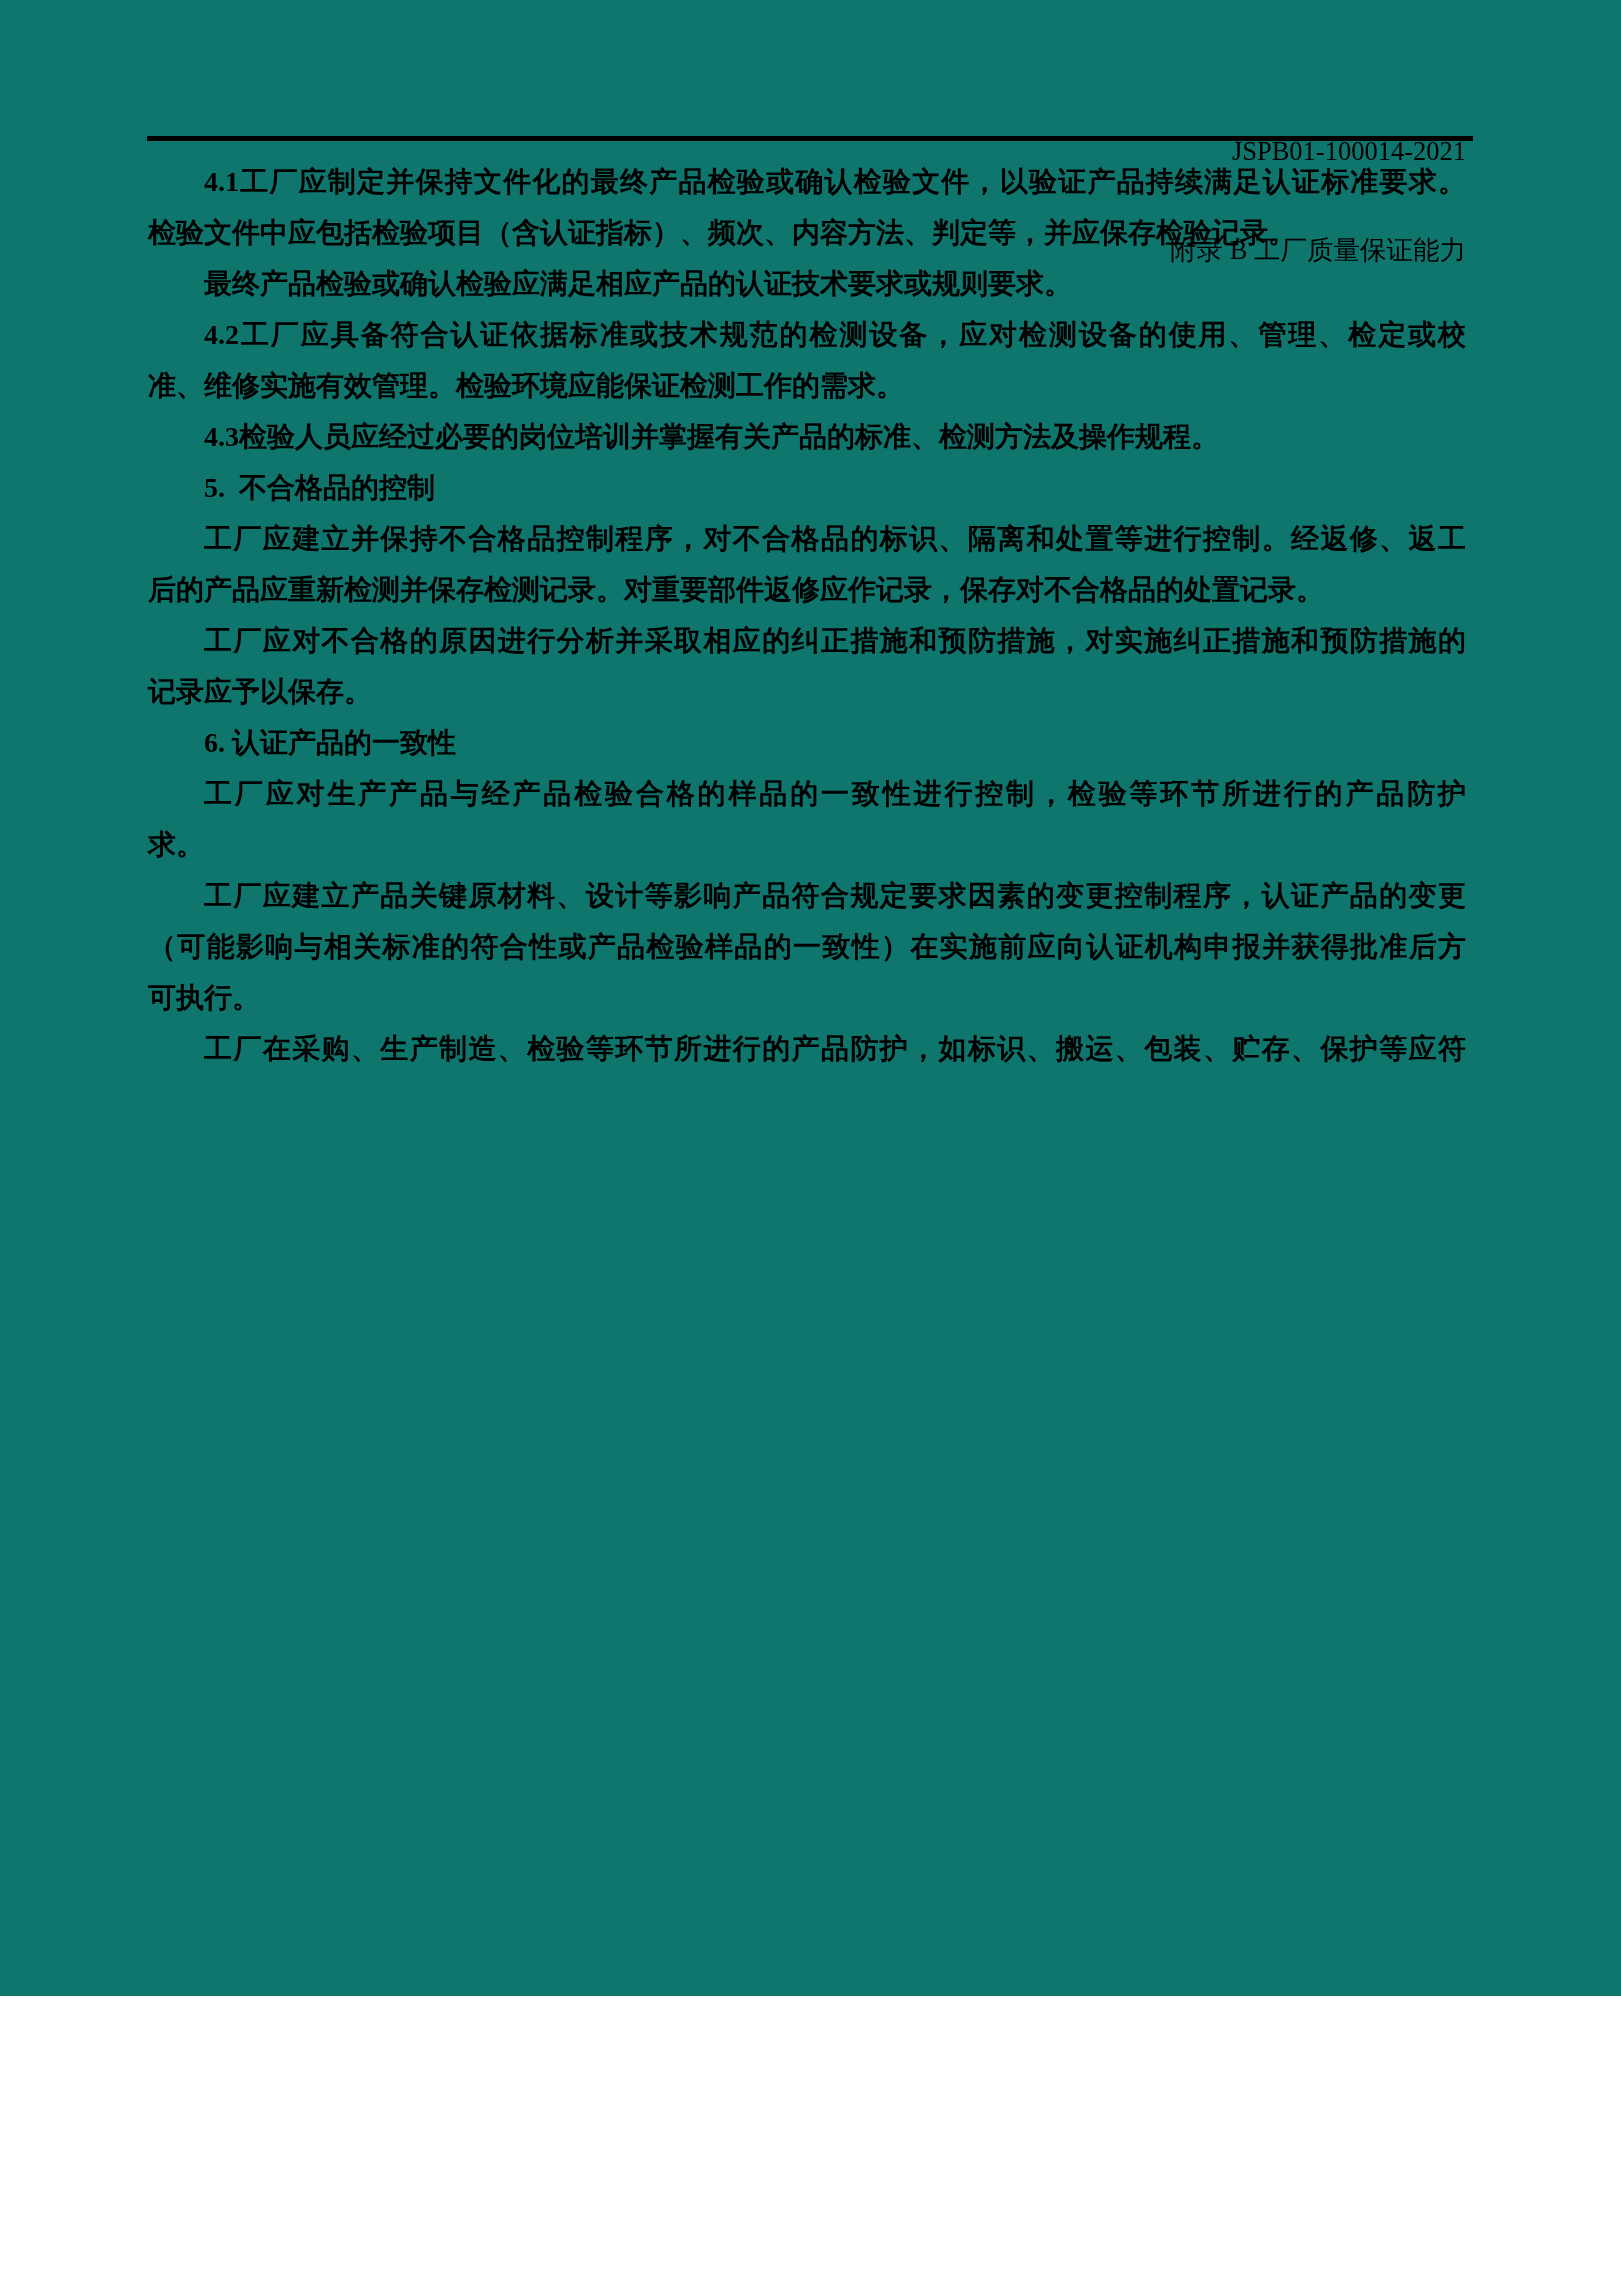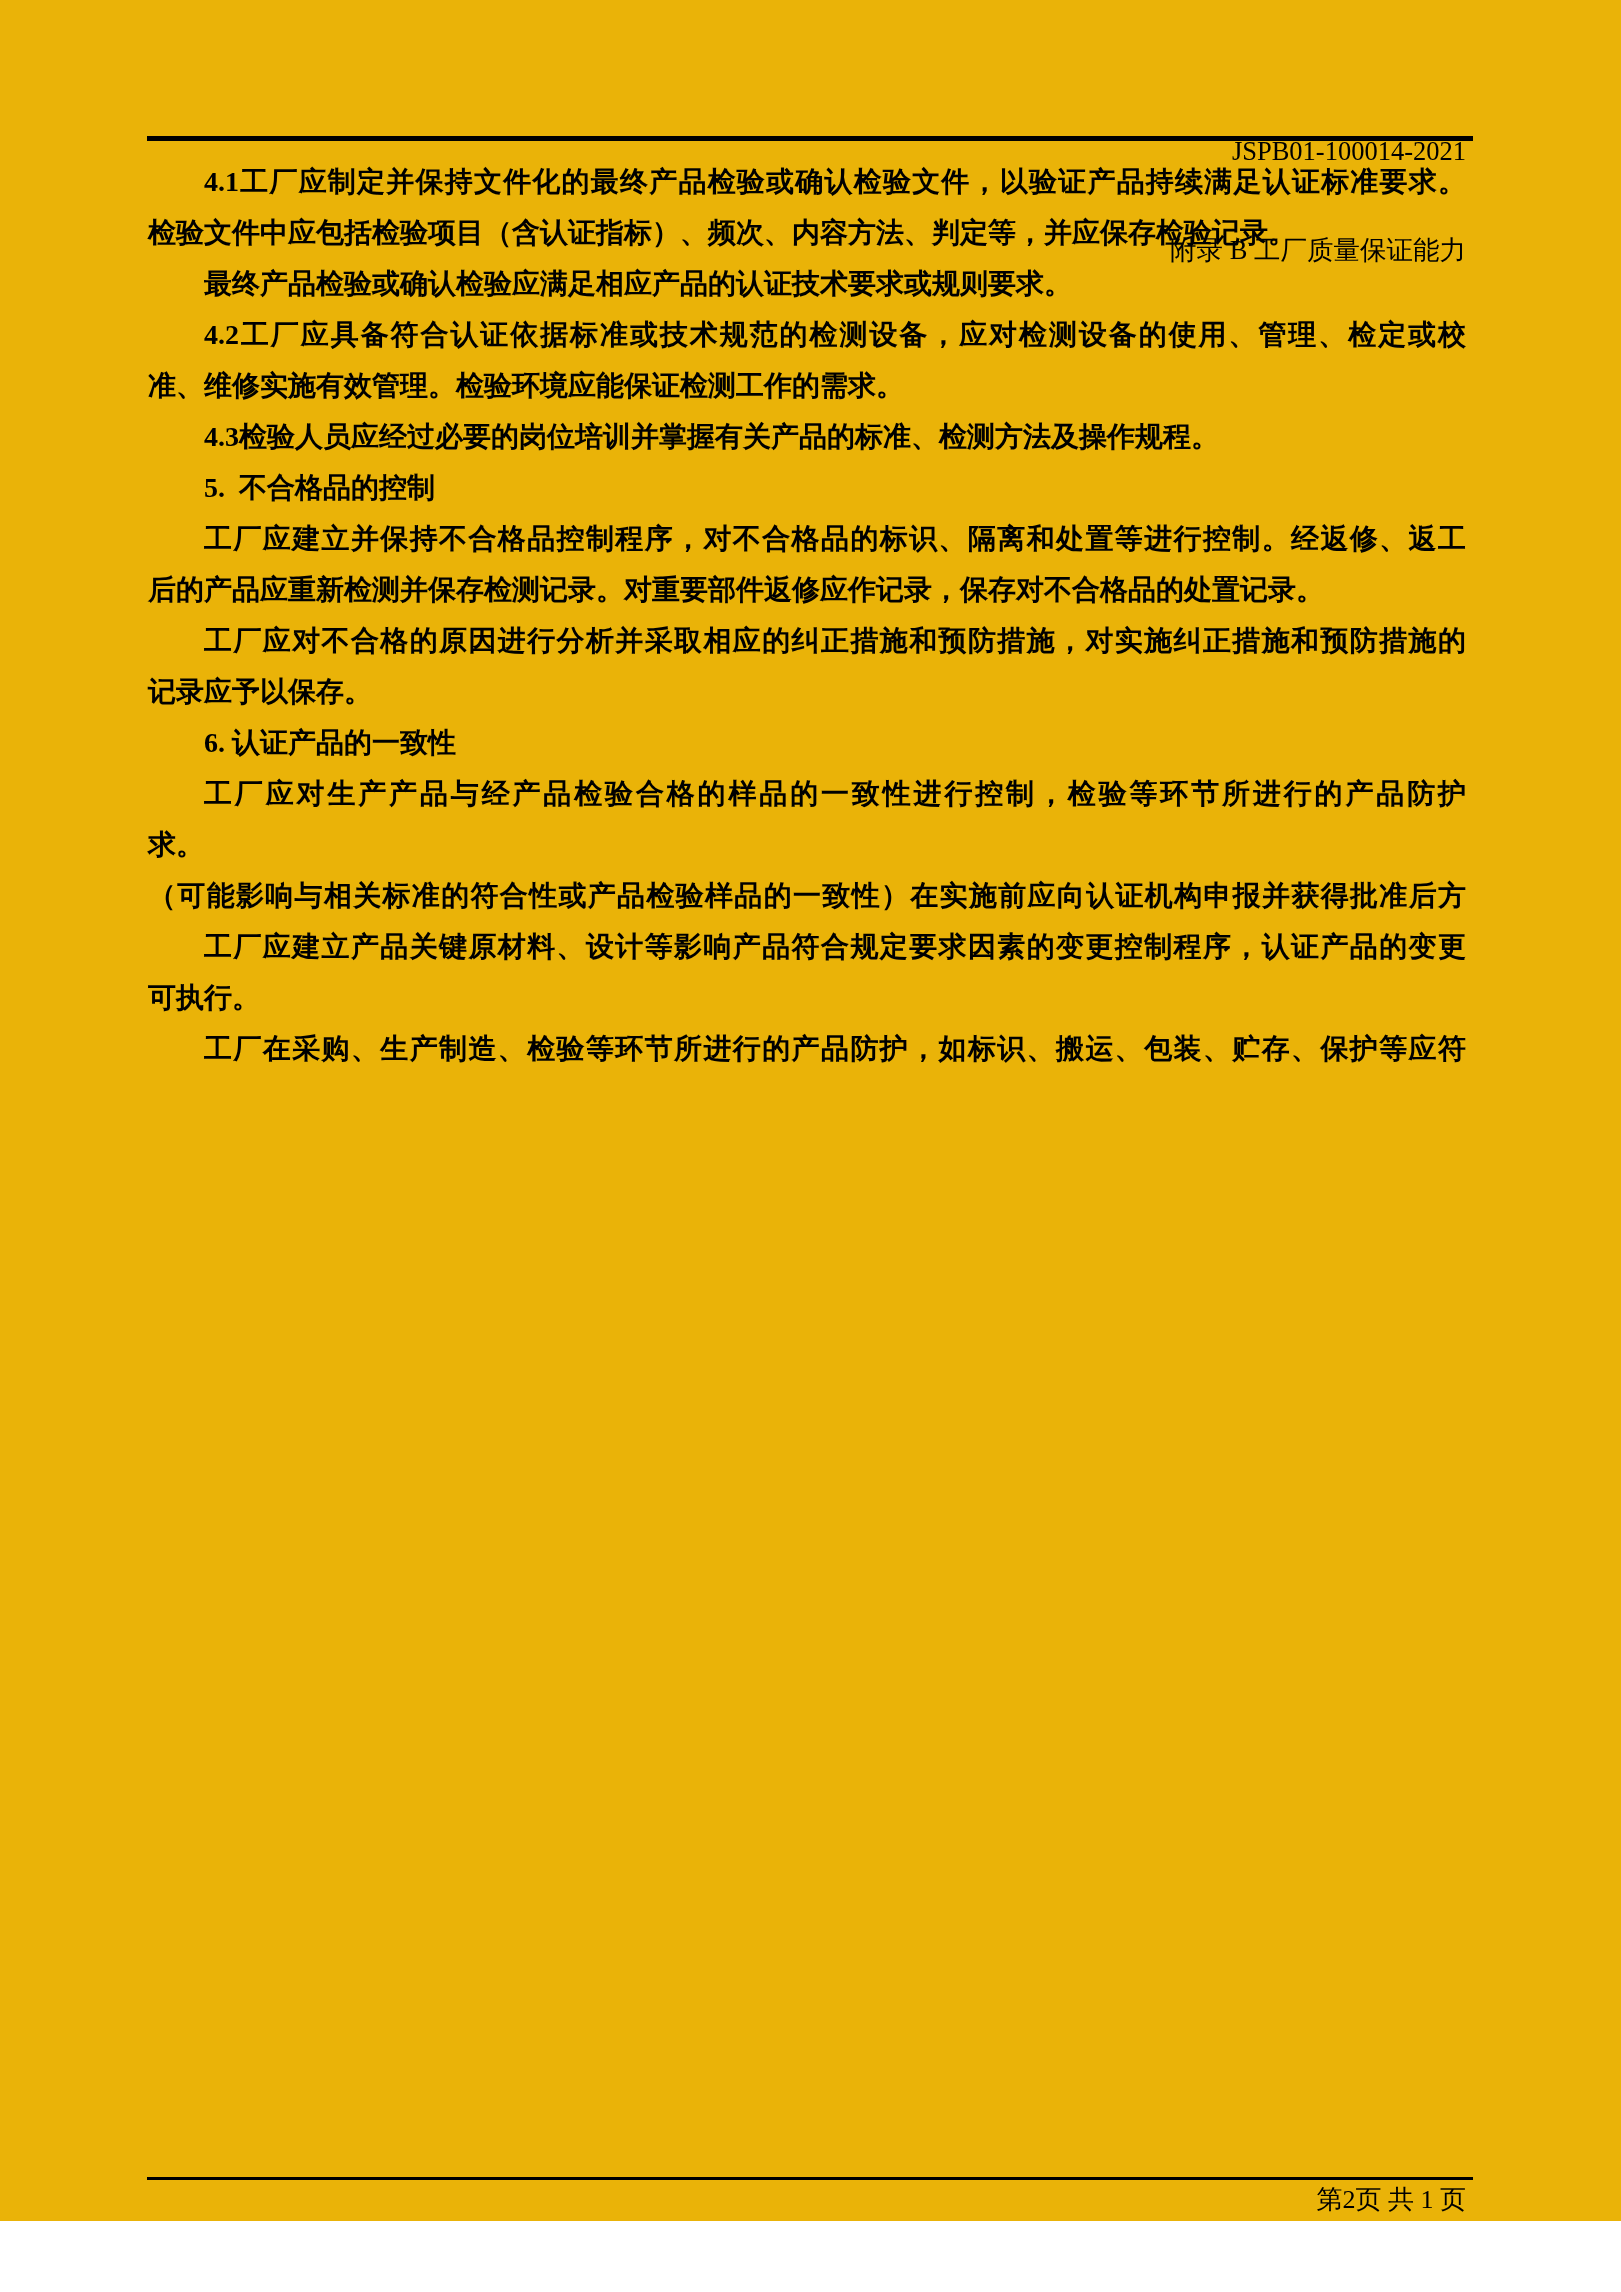--- a/index.html
+++ b/index.html
@@ -3,22 +3,22 @@
 <meta charset="utf-8">
 <style>
   html, body {
     margin: 0;
     padding: 0;
     background: #ffffff;
   }
   .page {
     position: relative;
     width: 1621px;
-    height: 2221px;
-    background: #eab308;
+    height: 1996px;
+    background: #0f766e;
     color: #000000;
     font-family: "Liberation Serif", serif;
     overflow: hidden;
   }
   .header {
     position: absolute;
     top: 69px;
     right: 155px;
     text-align: right;
     font-size: 26.5px;
@@ -93,22 +93,22 @@
     <div class="line">准、维修实施有效管理。检验环境应能保证检测工作的需求。</div>
     <div class="line indent">4.3检验人员应经过必要的岗位培训并掌握有关产品的标准、检测方法及操作规程。</div>
     <div class="line indent">5.  不合格品的控制</div>
     <div class="line indent fill">工厂应建立并保持不合格品控制程序，对不合格品的标识、隔离和处置等进行控制。经返修、返工</div>
     <div class="line">后的产品应重新检测并保存检测记录。对重要部件返修应作记录，保存对不合格品的处置记录。</div>
     <div class="line indent fill">工厂应对不合格的原因进行分析并采取相应的纠正措施和预防措施，对实施纠正措施和预防措施的</div>
     <div class="line">记录应予以保存。</div>
     <div class="line indent">6. 认证产品的一致性</div>
     <div class="line indent fill">工厂应对生产产品与经产品检验合格的样品的一致性进行控制，检验等环节所进行的产品防护</div>
     <div class="line">求。</div>
+    <div class="line indent fill">工厂应建立产品关键原材料、设计等影响产品符合规定要求因素的变更控制程序，认证产品的变更</div>
     <div class="line fill">（可能影响与相关标准的符合性或产品检验样品的一致性）在实施前应向认证机构申报并获得批准后方</div>
-    <div class="line indent fill">工厂应建立产品关键原材料、设计等影响产品符合规定要求因素的变更控制程序，认证产品的变更</div>
     <div class="line">可执行。</div>
     <div class="line indent fill">工厂在采购、生产制造、检验等环节所进行的产品防护，如标识、搬运、包装、贮存、保护等应符</div>
   </div>
 
   <div class="footer-rule"></div>
 
   <div class="footer">第2页 共 1 页</div>
 
 </div>
 

